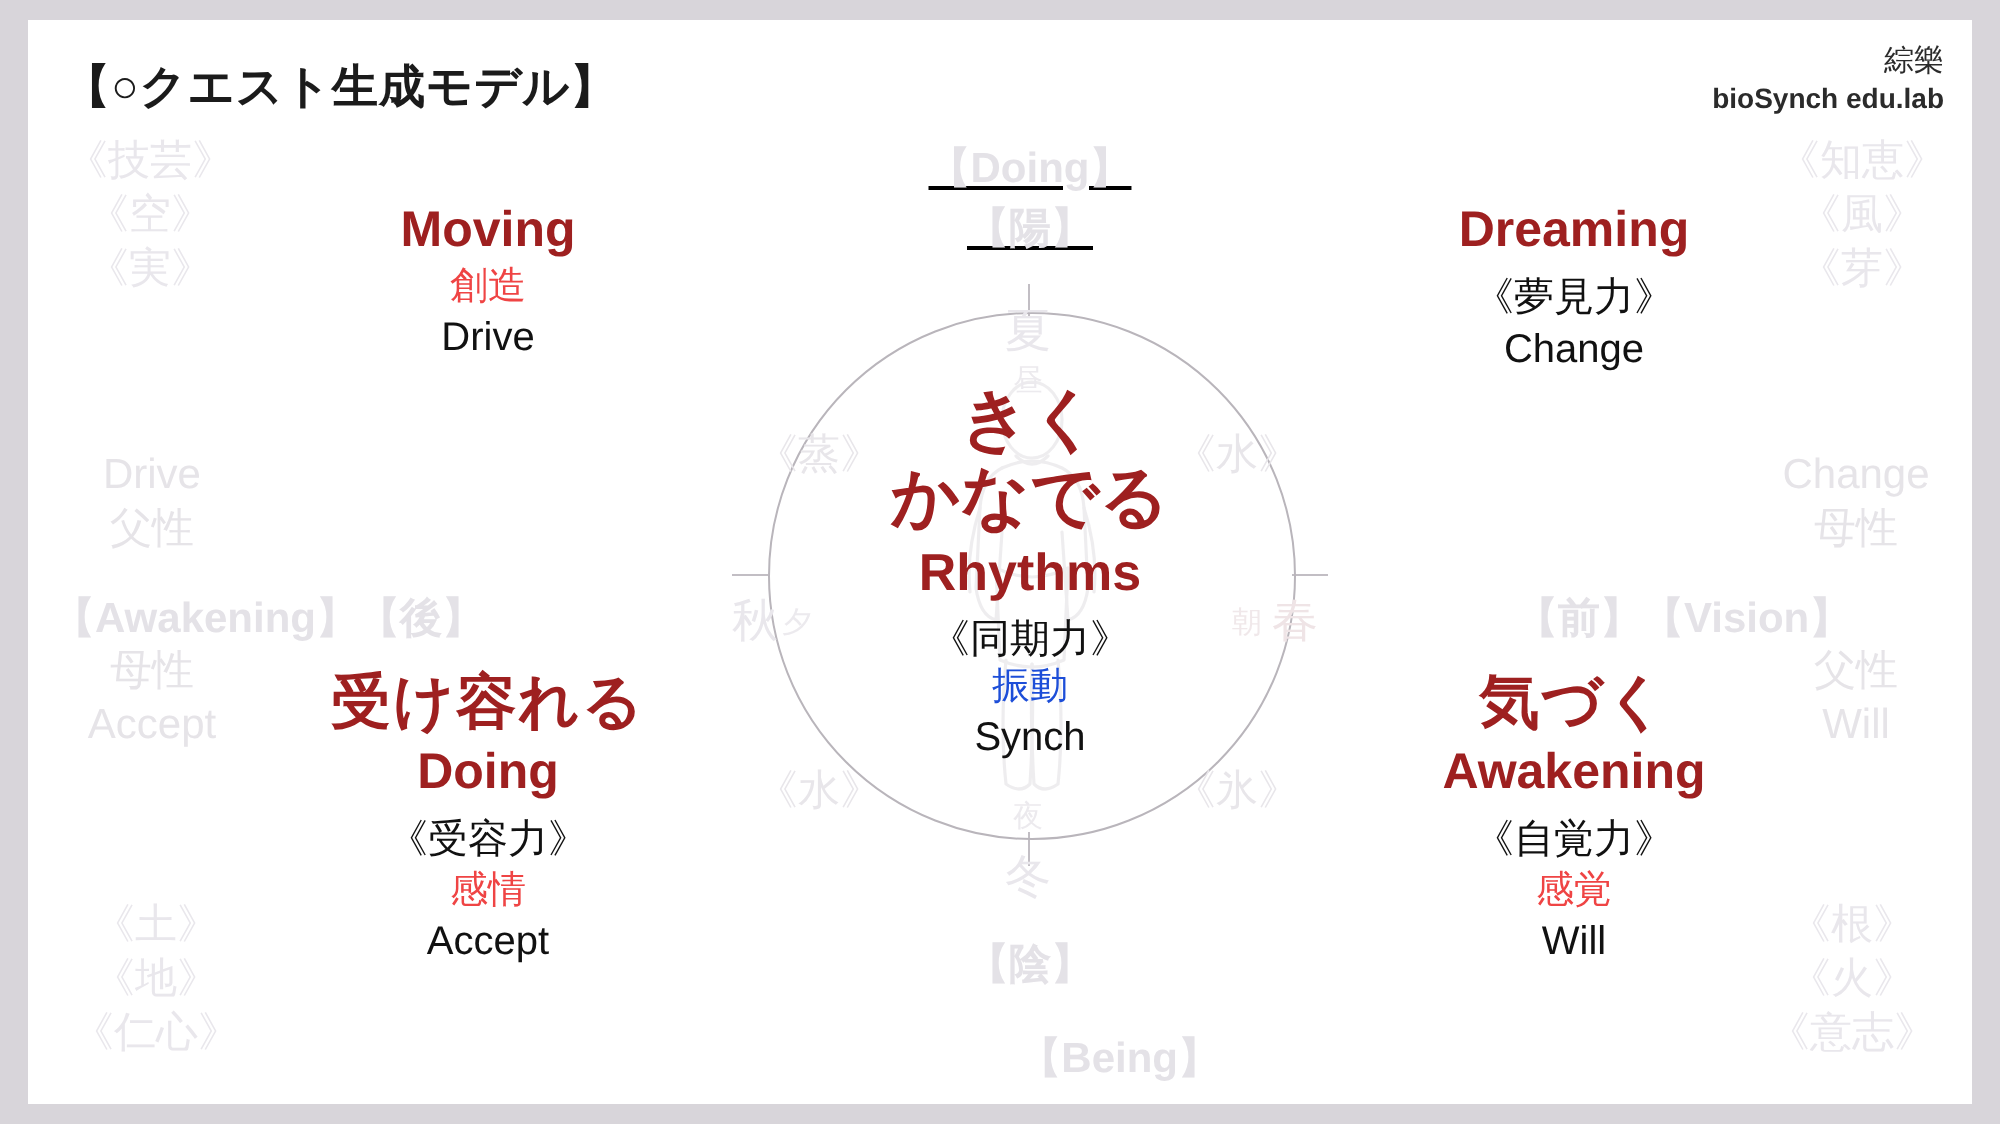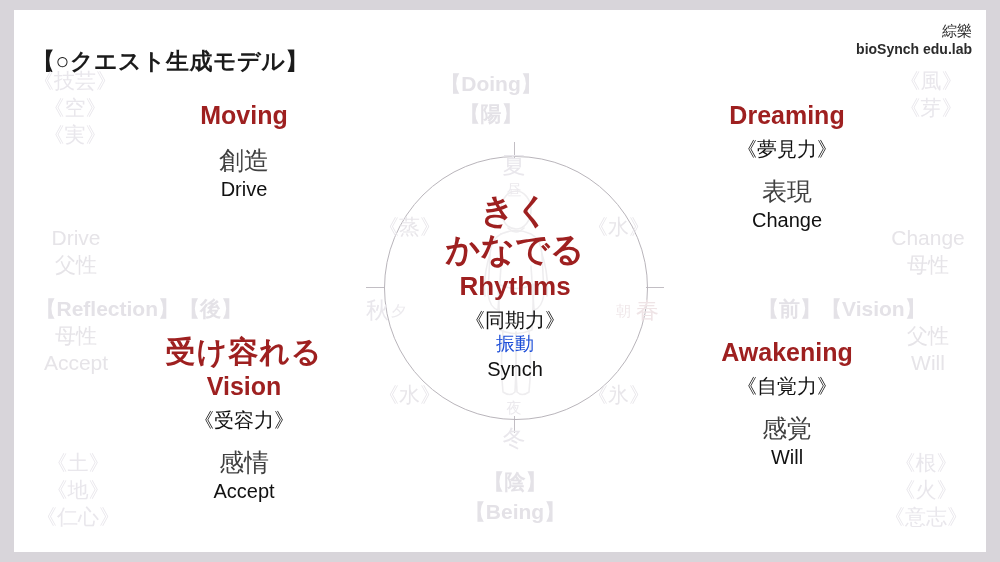--- a/index.html
+++ b/index.html
@@ -18,42 +18,41 @@
   }
   .abs{position:absolute;}
   .ctr{text-align:center;}
 
   
   #title{
     left:18px;top:18px;
     font-size:23px;font-weight:bold;color:#1b1b1b;
     letter-spacing:.5px;
     white-space:nowrap;
-    margin-top:18px;
   }
   #brand{
     right:14px;top:12px;
     text-align:right;line-height:1.25;
     white-space:nowrap;
   }
   #brand .b1{font-size:15px;color:#2b2b2b;}
   #brand .b2{font-size:14px;color:#2b2b2b;font-weight:bold;}
 
   .corner{font-size:21px;color:#e9e7ec;line-height:1.28;white-space:nowrap;font-weight:500;}
 
   .sidecol{font-size:21px;color:#e6e4e8;line-height:1.3;white-space:nowrap;}
 
   .axis-lbl{font-size:21px;font-weight:bold;color:#e4e2e7;white-space:nowrap;}
 
   
   .quad{width:250px;text-align:center;line-height:1.12;}
   .q-jp{font-size:30px;font-weight:bold;color:#9e2020;letter-spacing:1px;}
   .q-en{font-size:25px;font-weight:bold;color:#9e2020;margin-top:3px;}
   .q-pw{font-size:20px;color:#111;margin-top:9px;}
-  .q-kw{font-size:25px;color:#404040;margin-top:17px;}
+  .q-kw{font-size:19px;color:#ef4444;margin-top:4px;}
   .q-ew{font-size:20px;color:#111;margin-top:4px;}
 
   
   #circle{
     left:370px;top:146px;width:262px;height:262px;
     border:1px solid #b9b5bb;border-radius:50%;
     background:transparent;
   }
   #figure{
     left:456px;top:178px;width:92px;height:212px;
@@ -86,20 +85,21 @@
     <div class="b2">bioSynch edu.lab</div>
   </div>
 
   <div class="abs corner ctr" style="left:6px;top:58px;width:110px;">
     <div>《技芸》</div>
     <div>《空》</div>
     <div>《実》</div>
   </div>
 
   <div class="abs corner ctr" style="right:0px;top:58px;width:110px;">
+    <div>《知恵》</div>
     <div>《風》</div>
     <div>《芽》</div>
   </div>
 
   <div class="abs corner ctr" style="left:4px;top:440px;width:120px;">
     <div>《土》</div>
     <div>《地》</div>
     <div>《仁心》</div>
   </div>
 
@@ -119,31 +119,31 @@
   </div>
   <div class="abs sidecol ctr" style="right:2px;top:214px;width:112px;">
     <div>Change</div>
     <div>母性</div>
   </div>
   <div class="abs sidecol ctr" style="right:2px;top:312px;width:112px;">
     <div>父性</div>
     <div>Will</div>
   </div>
 
-  <div class="abs ctr" style="left:382px;top:60px;width:190px;">
+  <div class="abs ctr" style="left:406px;top:60px;width:190px;text-decoration:underline;">
     <div class="axis-lbl">【Doing】</div>
     <div class="axis-lbl" style="margin-top:2px;">【陽】</div>
   </div>
   <div class="abs ctr" style="left:406px;top:458px;width:190px;">
     <div class="axis-lbl">【陰】</div>
-    <div class="axis-lbl" style="margin-top:2px;">【Being】</div>
+    <div class="axis-lbl" style="margin-top:19px;text-align:right;">【Being】</div>
   </div>
 
   <div class="abs" style="left:0px;top:285px;width:228px;text-align:right;white-space:nowrap;">
-    <span class="axis-lbl">【Reflection】</span><span class="axis-lbl">【後】</span>
+    <span class="axis-lbl">【Awakening】</span><span class="axis-lbl">【後】</span>
   </div>
   <div class="abs" style="right:0px;top:285px;width:228px;text-align:left;white-space:nowrap;">
     <span class="axis-lbl">【前】</span><span class="axis-lbl">【Vision】</span>
   </div>
 
   <div class="abs tick" style="left:500px;top:132px;width:1px;height:16px;"></div>
   <div class="abs tick" style="left:500px;top:406px;width:1px;height:17px;"></div>
   <div class="abs tick" style="left:352px;top:277px;width:18px;height:1px;"></div>
   <div class="abs tick" style="left:632px;top:277px;width:18px;height:1px;"></div>
 
@@ -189,32 +189,32 @@
 
   <div class="abs quad" style="left:105px;top:88px;">
     <div class="q-en">Moving</div>
     <div class="q-kw">創造</div>
     <div class="q-ew">Drive</div>
   </div>
 
   <div class="abs quad" style="left:648px;top:88px;">
     <div class="q-en">Dreaming</div>
     <div class="q-pw">《夢見力》</div>
-    <div class="q-kw">表現</div>
     <div class="q-ew">Change</div>
   </div>
 
   <div class="abs quad" style="left:105px;top:325px;">
     <div class="q-jp">受け容れる</div>
-    <div class="q-en">Vision</div>
+    <div class="q-en">Doing</div>
     <div class="q-pw">《受容力》</div>
     <div class="q-kw">感情</div>
     <div class="q-ew">Accept</div>
   </div>
 
   <div class="abs quad" style="left:648px;top:325px;">
+    <div class="q-jp">気づく</div>
     <div class="q-en">Awakening</div>
     <div class="q-pw">《自覚力》</div>
     <div class="q-kw">感覚</div>
     <div class="q-ew">Will</div>
   </div>
 
 </div>
 
 </body></html>

